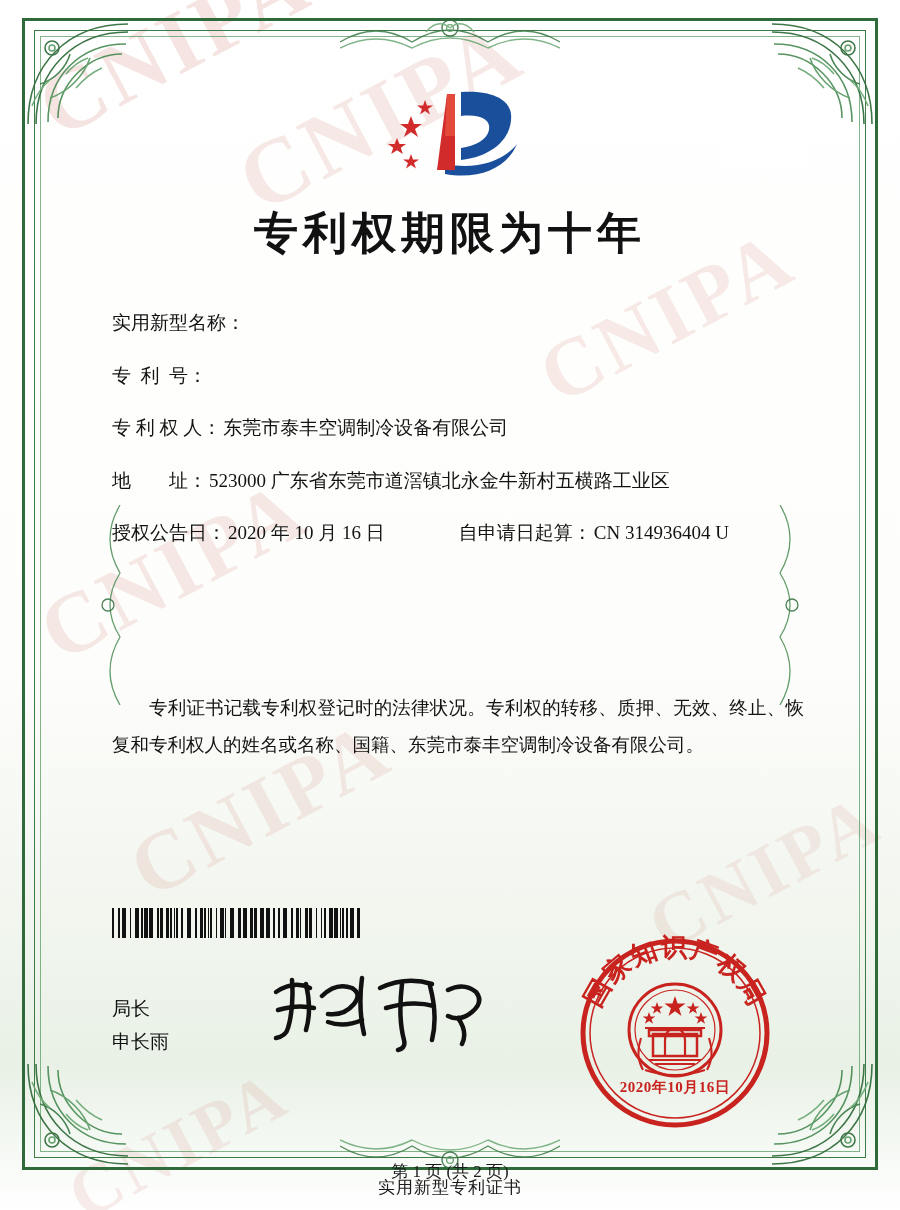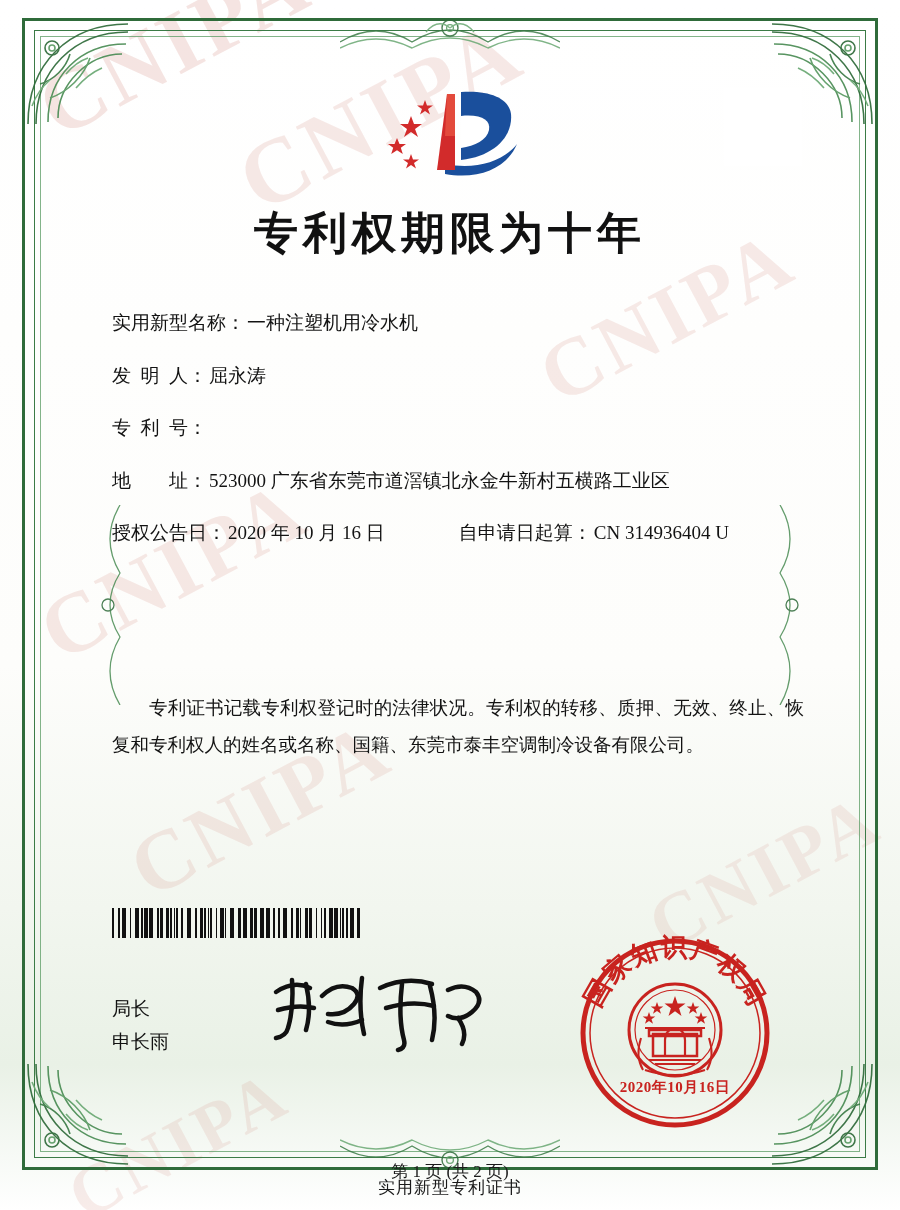--- a/index.html
+++ b/index.html
@@ -388,28 +388,27 @@
         <polygon points="36,68 38,73.5 44,73.5 39,77 41,82.5 36,79 31,82.5 33,77 28,73.5 34,73.5"></polygon>
       </g>
     </svg>
   </div>
 
   <div class="title">专利权期限为十年</div>
 
   <div class="fields">
     <div class="frow">
       <span class="flabel">实用新型名称：</span>
-      <span class="fvalue">一种注塑机用冷水机</span>
-    </div>
-    <div class="frow">
-      <span class="flabel">发  明  人：</span>
-      <span class="fvalue">屈永涛</span>
     </div>
     <div class="frow">
       <span class="flabel">专  利  号：</span>
+    </div>
+    <div class="frow">
+      <span class="flabel">专 利 权 人：</span>
+      <span class="fvalue">东莞市泰丰空调制冷设备有限公司</span>
     </div>
     <div class="frow">
       <span class="flabel">地        址：</span>
       <span class="fvalue">523000 广东省东莞市道滘镇北永金牛新村五横路工业区</span>
     </div>
     <div class="frow grant">
       <span class="flabel">授权公告日：</span>
       <span class="fvalue">2020 年 10 月 16 日</span>
       <span class="grant-right">自申请日起算：</span>
       <span class="fvalue">CN 314936404 U</span>

